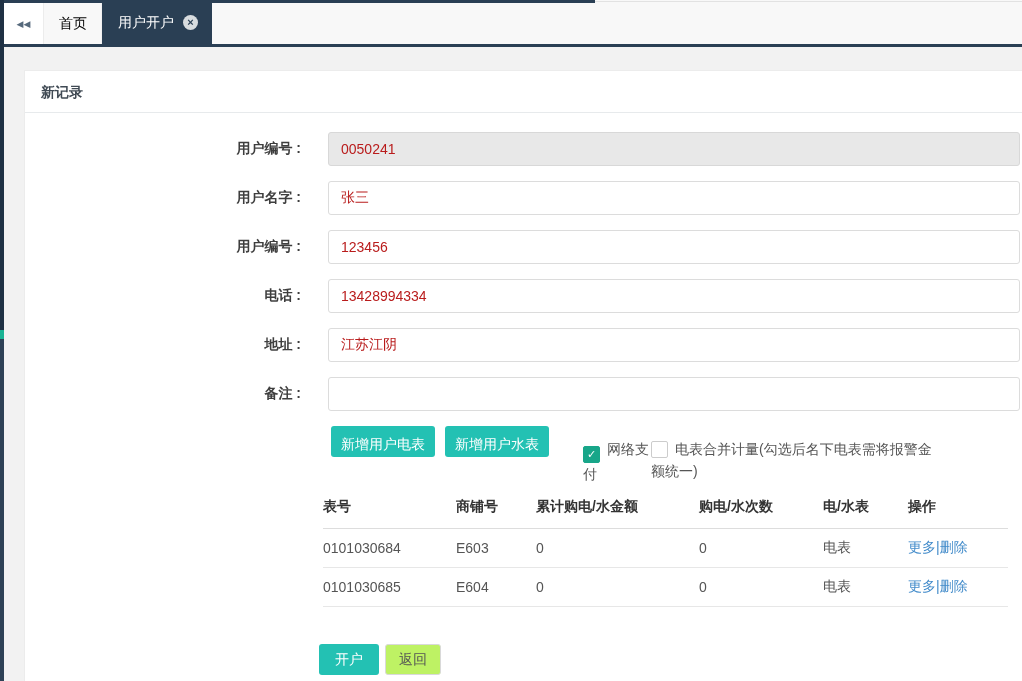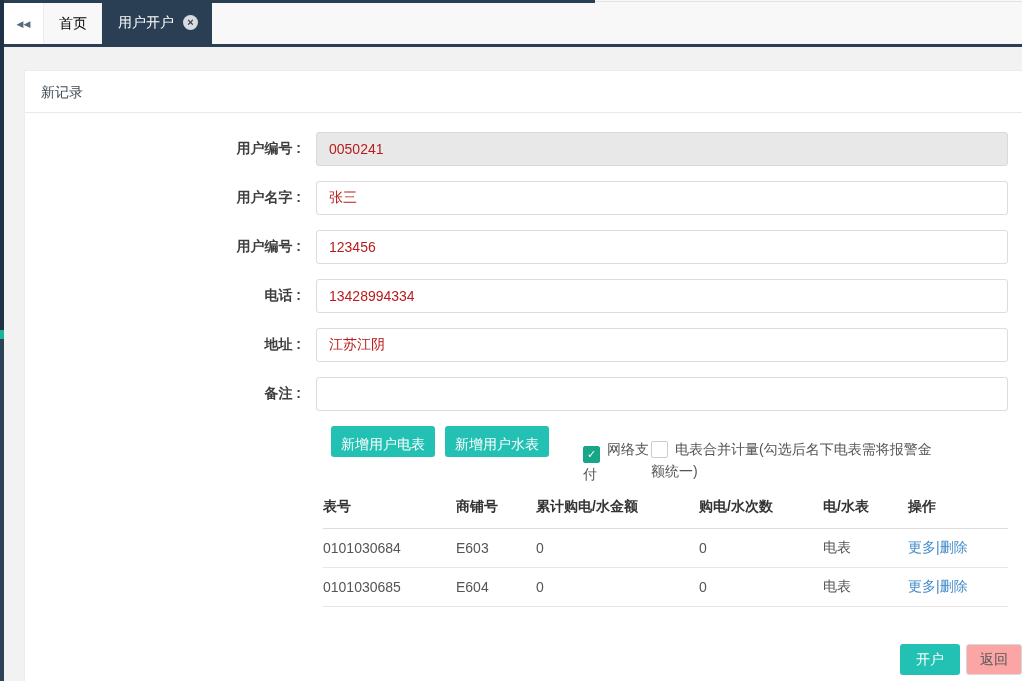--- a/index.html
+++ b/index.html
@@ -36,25 +36,25 @@
     display:inline-block; width:15px; height:15px; border-radius:50%; background:#d8dcdf;
     color:#2a3f54; font-size:11px; font-weight:bold; line-height:15px; text-align:center;
     margin-left:9px; cursor:pointer;
   }
   
   .panel {
     position:absolute; left:24px; top:70px; right:0; height:611px; background:#fff;
     border-top:1px solid #ececec; border-left:1px solid #ececec;
   }
   .panel-header {
-    height:42px; line-height:42px; padding:0 16px; font-size:14px; font-weight:normal;
+    height:42px; line-height:42px; padding:0 16px; font-size:14px; font-weight:bold;
     color:#404a54; border-bottom:1px solid #e7eaec;
   }
   .form { padding-top:19px; }
-  .form-row { display:flex; align-items:center; margin-bottom:15px; }
+  .form-row { display:flex; align-items:center; margin-bottom:15px;gap:12px; }
   .form-label { width:276px; text-align:right; font-size:14px; font-weight:bold; color:#3e3e3e; }
   .form-input {
     margin-left:15px; width:692px; height:34px; border:1px solid #dcdcdc; border-radius:3px;
     padding:0 12px; font-size:14px; color:#b91c1c; background:#fff; outline:none;
     font-family:"Liberation Sans","DejaVu Sans",sans-serif;
   }
   .form-input.disabled { background:#e8e8e8; border-color:#d8d8d8; }
   
   .action-row { display:flex; align-items:flex-start; margin:3px 0 0 306px; }
   .btn {
@@ -75,24 +75,24 @@
   
   .meter-table { margin:4px 0 0 298px; width:685px; border-collapse:collapse; font-size:14px; }
   .meter-table th {
     text-align:left; font-weight:bold; color:#333; padding:9px 0 12px;
     border-bottom:1px solid #dddddd;
   }
   .meter-table td { padding:10px 0; color:#555; border-bottom:1px solid #e7e7e7; }
   .link { color:#428bca; cursor:pointer; }
   .link-sep { color:#428bca; }
   
-  .bottom-row { margin:37px 0 0 294px; display:flex; align-items:center;justify-content:flex-end; }
+  .bottom-row { margin:37px 0 0 294px; display:flex; align-items:center; }
   .btn-open { padding:0 16px; }
   .btn-default {
-    background:#fca5a5; border:1px solid #d9d9d9; border-radius:3px; color:#555;
+    background:#bef264; border:1px solid #d9d9d9; border-radius:3px; color:#555;
     height:31px; padding:0 13px; margin-left:6px; font-size:14px; cursor:pointer;
     font-family:"Liberation Sans","DejaVu Sans",sans-serif;
   }
 </style>
 </head>
 <body>
 
 <div class="top-strip"></div>
 <div class="top-line"></div>
 

